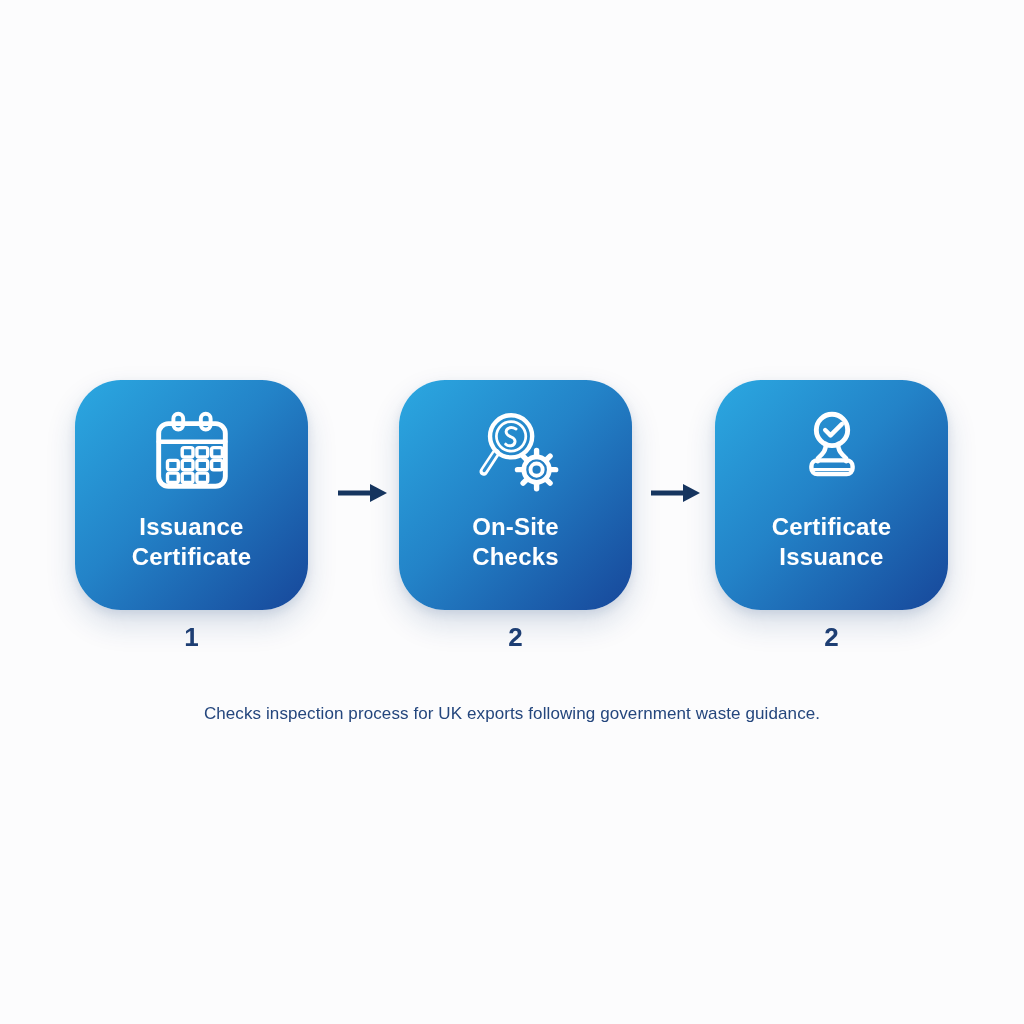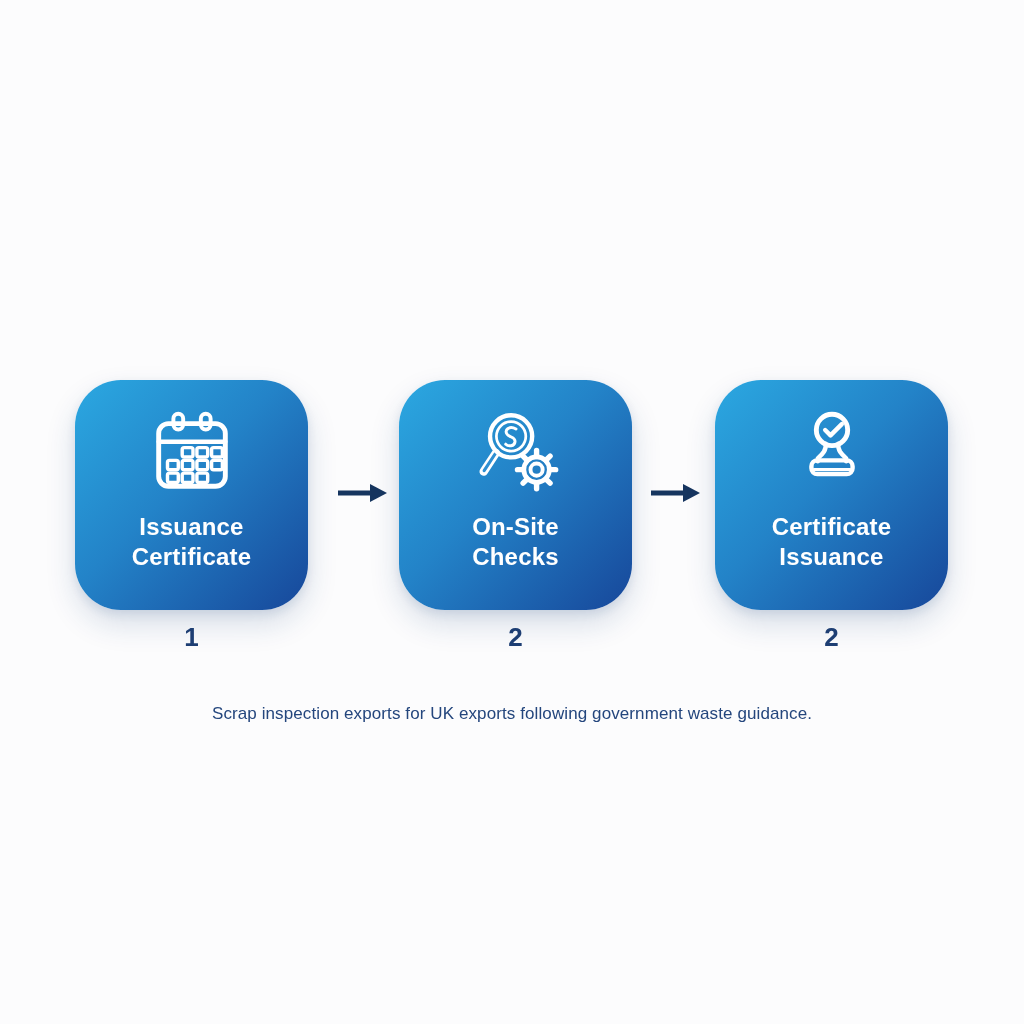--- a/index.html
+++ b/index.html
@@ -157,15 +157,15 @@
         <line x1="31.5" y1="66.8" x2="68.5" y2="66.8" stroke-width="3.2"></line>
       </svg>
       <div class="card-label">
         <span>Certificate</span>
         <span>Issuance</span>
       </div>
     </div>
     <div class="step-number">2</div>
   </div>
 
-  <div class="caption">Scrap inspection exports for UK exports following government waste guidance.</div>
+  <div class="caption">Checks inspection process for UK exports following government waste guidance.</div>
 
 </div>
 
 </body></html>

